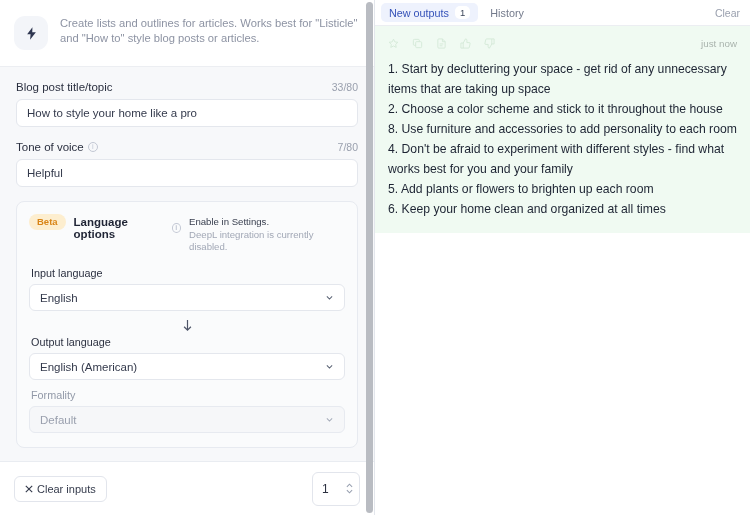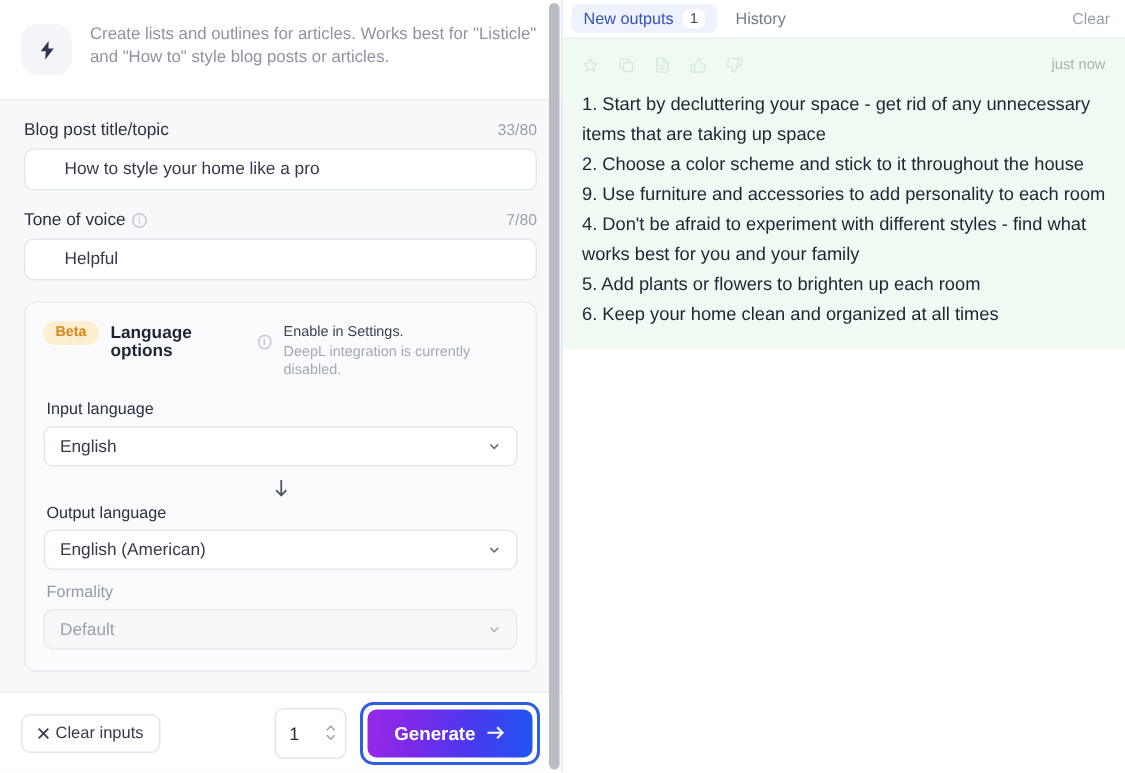--- a/index.html
+++ b/index.html
@@ -58,21 +58,21 @@
     font-size: 11.5px; color: #2b3040; font-weight: normal;
     display: flex; align-items: center; gap: 4px;
   }
   .field-count { font-size: 10.5px; color: #9aa0ae; }
   .text-input {
     width: 100%; height: 28px;
     background: #ffffff;
     border: 1px solid #e4e7ed;
     border-radius: 6px;
     font-size: 11.5px; color: #343a4c;
-    padding: 0 26px;
+    padding: 0 10px;
     font-family: "Liberation Sans", sans-serif;
     display: flex; align-items: center;
     margin-bottom: 14px;
   }
   .info-icon {
     width: 10px; height: 10px; border-radius: 50%;
     border: 1px solid #c3c8d4; color: #c3c8d4;
     font-size: 7.5px; line-height: 8px; text-align: center;
     display: inline-block;
   }
@@ -290,28 +290,20 @@
           <span>1</span>
           <span class="stepper">
             <svg viewBox="0 0 8 5" fill="none" stroke="#98a0b0" stroke-width="1.2">
                 <path d="M1 4 4 1l3 3"></path>
               </svg>
             <svg viewBox="0 0 8 5" fill="none" stroke="#98a0b0" stroke-width="1.2">
                 <path d="M1 1l3 3 3-3"></path>
               </svg>
           </span>
         </div>
-        <div class="gen-wrap">
-          <button class="gen-btn">
-            <span>Generate</span>
-            <svg width="13" height="11" viewBox="0 0 14 12" fill="none" stroke="#ffffff" stroke-width="1.5">
-                <path d="M1 6h11M8 2l4 4-4 4"></path>
-              </svg>
-          </button>
-        </div>
       </div>
     </div>
 
     <div class="left-scrollbar"></div>
   </div>
 
   <div class="right-panel">
 
     <div class="tabs-bar">
       <div class="tab active">
@@ -343,21 +335,21 @@
           </svg>
         <svg viewBox="0 0 24 24" fill="none" stroke="#d4e9d8" stroke-width="2">
             <path d="M17 2v11l-5 9a3 3 0 0 1-3-3v-5H4a2 2 0 0 1-2-2.4l1.8-8A2 2 0 0 1 6 2z"></path>
             <path d="M17 13h5V2h-5"></path>
           </svg>
         <span class="out-time">just now</span>
       </div>
       <div class="out-body">
         <p>1. Start by decluttering your space - get rid of any unnecessary items that are taking up space</p>
         <p>2. Choose a color scheme and stick to it throughout the house</p>
-        <p>9. Use furniture and accessories to add personality to each room</p>
+        <p>8. Use furniture and accessories to add personality to each room</p>
         <p>4. Don't be afraid to experiment with different styles - find what works best for you and your family</p>
         <p>5. Add plants or flowers to brighten up each room</p>
         <p>6. Keep your home clean and organized at all times</p>
       </div>
     </div>
 
     <div style="flex:1 1 auto;background:#ffffff"></div>
   </div>
 </div>
 

